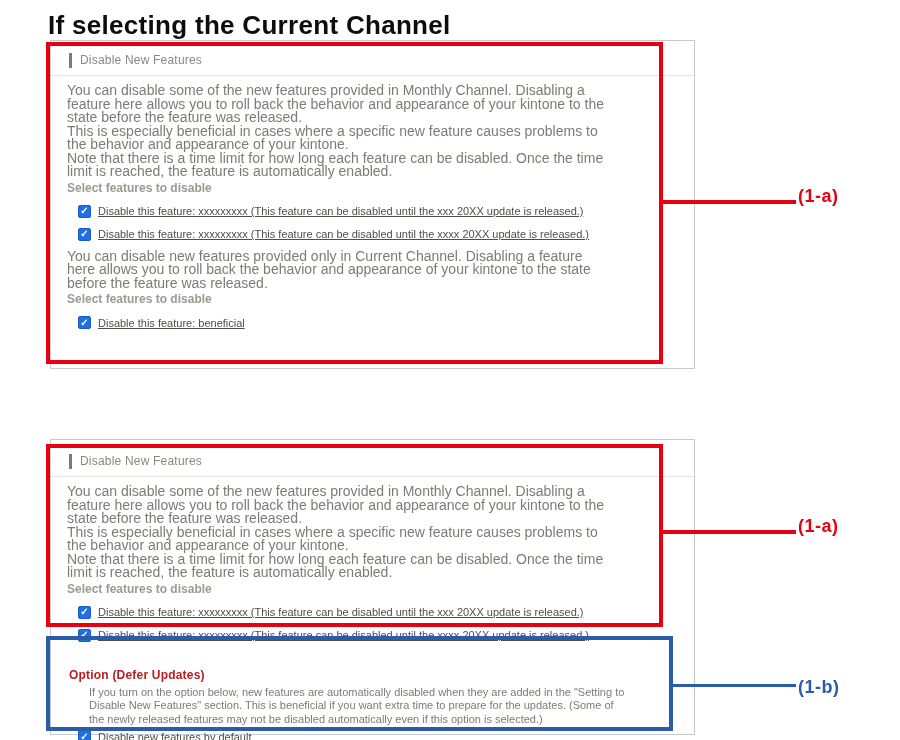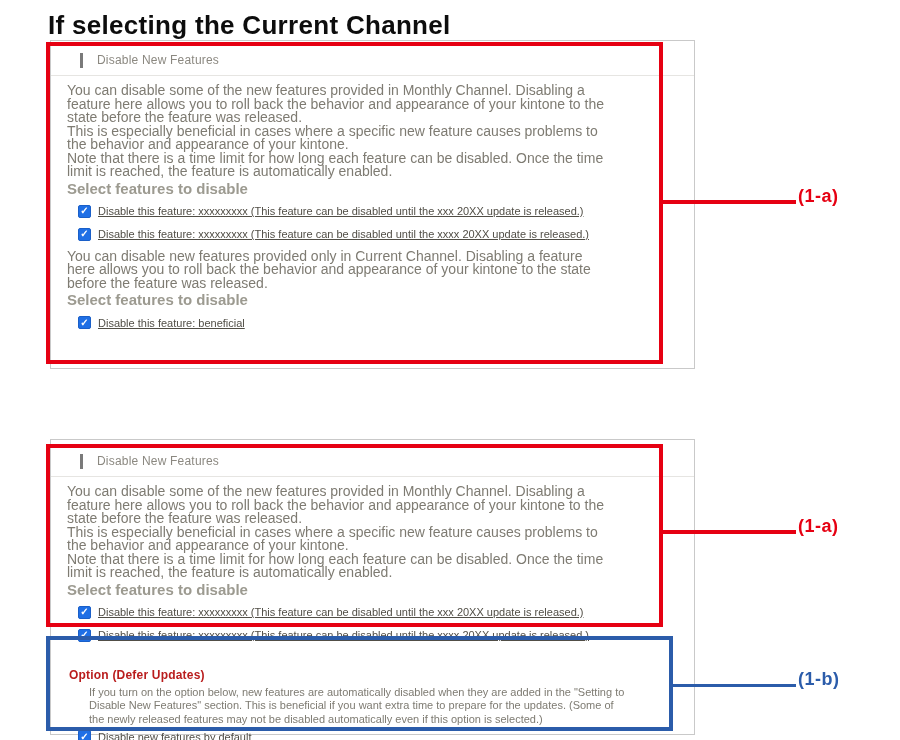--- a/index.html
+++ b/index.html
@@ -31,36 +31,35 @@
     z-index:1;
   }
   .sec-head{
     border-bottom:1px solid #e6e5e2;
     padding:9px 0 7px 18px;
   }
   .sec-head.second{margin-top:36px;}
   .sec-head .bar-title{
     display:inline-block;
     border-left:3px solid #7a7a7a;
-    padding-left:14px;
+    padding-left:8px;
     font-size:12px;
     line-height:15px;
     color:#8b8880;
     letter-spacing:.2px;
-    margin-left:11px;
   }
   .paras{margin:8px 82px 0 16px;}
   .paras p{
     font-size:14px;
     line-height:13.5px;
     color:#7e7b72;
   }
   .select-label{
     margin:2px 0 0 16px;
-    font-size:15px;
+    font-size:12px;
     line-height:15px;
     font-weight:bold;
     color:#9c9a90;
   }
   .cb-row{
     margin:8px 0 0 27px;
     display:flex;
     align-items:center;
     gap:7px;
     height:15px;
@@ -118,21 +117,21 @@
   .ann-line.blue{background:var(--blue);height:3px;}
   .ann-label{
     position:absolute;
     z-index:4;
     font-size:18px;
     font-weight:900;
     letter-spacing:.5px;
     white-space:nowrap;
   }
   .ann-label.red{color:var(--red);}
-  .ann-label.blue{color:var(--blue);}
+  .ann-label.blue{color:var(--blue);margin-top:8px;}
 </style>
 </head>
 <body>
 
 <div class="canvas">
 
   <h1 class="big-heading" style="left:48px;top:10px;">If selecting the Current Channel</h1>
 
   <div class="panel" style="left:50px;top:40px;height:329px;">
 

